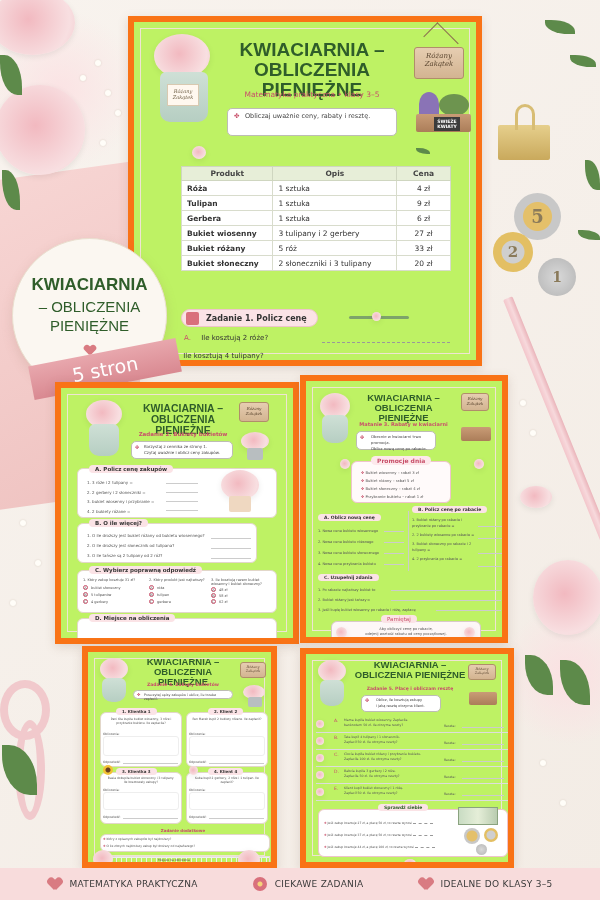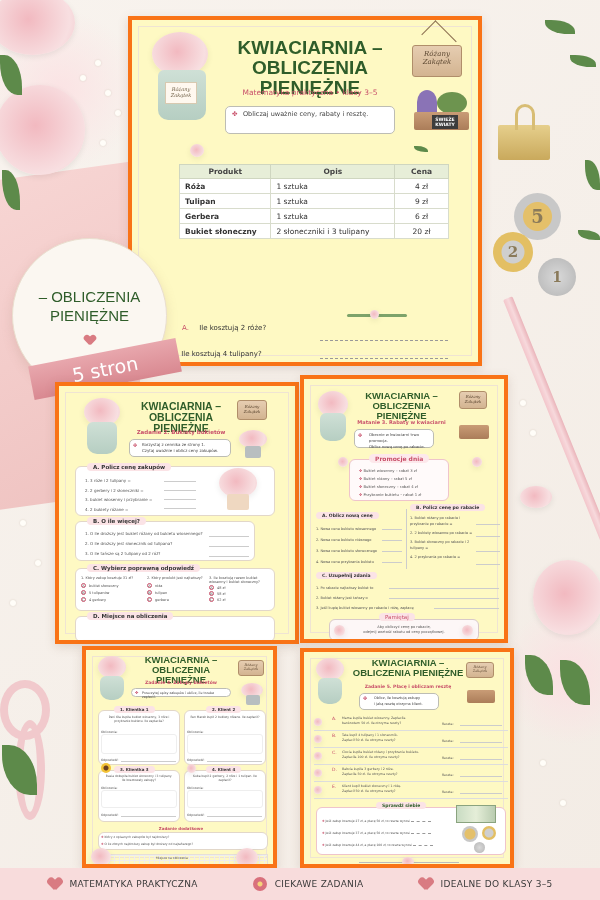--- a/index.html
+++ b/index.html
@@ -21,21 +21,21 @@
   .rose { position: absolute; border-radius: 50%;
     background: radial-gradient(circle at 45% 45%, #f2b9c0 0, #f5cfd3 40%, #f8dfe1 70%, #f2c9cd 100%);
     box-shadow: 0 2px 6px rgba(0,0,0,0.08); }
   .leaf { position: absolute; background: #5d8a4a; border-radius: 0 80% 0 80%; }
   .gyp { position: absolute; width: 6px; height: 6px; border-radius: 50%; background: #fffdf8; box-shadow: 0 0 2px #d8cfc4; }
 
   .envelope { position: absolute; left: 0; top: 170px; width: 140px; height: 330px;
     background: linear-gradient(160deg, #f7d5d3, #efc3c1); transform: skewY(-8deg); }
 
   
-  .page { position: absolute; background: #fef9c3; border: 4px solid #f97316;
+  .page { position: absolute; background: #bef264; border: 6px solid #f97316;
     box-shadow: 0 3px 10px rgba(120,90,70,0.18); overflow: hidden; }
   .page-inner { position: absolute; inset: 6px; border: 1px solid #efe4d3; }
 
   .p-title { text-align: center; line-height: 1.05; color: #2f5d2a; }
   .p-sub { text-align: center; color: #c8506a; }
   .note-box { border: 1px solid #bdbdb4; border-radius: 5px; background: #fff; color: #444; }
   .bullet { color: #c8506a; }
 
   .can { position: absolute; background: linear-gradient(#cfe0d6,#b6cec2); border-radius: 6px 6px 10px 10px; }
   .can-label { position: absolute; background: #fff8ef; border: 1px solid #d8c9b0; font-family: "DejaVu Serif", serif; font-style: italic; color: #6a5a40; text-align: center; }
@@ -165,44 +165,59 @@
             <td>Tulipan</td>
             <td>1 sztuka</td>
             <td>9 zł</td>
           </tr>
         <tr>
             <td>Gerbera</td>
             <td>1 sztuka</td>
             <td>6 zł</td>
           </tr>
         <tr>
+            <td>Bukiet wiosenny</td>
+            <td>3 tulipany i 2 gerbery</td>
+            <td>27 zł</td>
+          </tr>
+        <tr>
+            <td>Bukiet różany</td>
+            <td>5 róż</td>
+            <td>33 zł</td>
+          </tr>
+        <tr>
             <td>Bukiet słoneczny</td>
             <td>2 słoneczniki i 3 tulipany</td>
             <td>20 zł</td>
           </tr>
       </tbody>
     </table>
   </div>
 
+  <div style="position:absolute;left:47px;top:287px;height:18px;background:#fbe3e6;border:1px solid #efc4cb;border-radius:9px;padding:0 10px 0 24px;font-size:8px;font-weight:bold;color:#333;line-height:17px;">
+    <span style="position:absolute;left:4px;top:2px;width:13px;height:13px;background:#d9707c;border-radius:2px;"></span>
+    <span>Zadanie 1. Policz cenę</span>
+  </div>
   <div style="position:absolute;left:215px;top:294px;width:60px;height:3px;background:#7da36a;border-radius:2px;"></div>
   <div class="rose" style="left:238px;top:290px;width:9px;height:9px;"></div>
 
-  <div style="position:absolute;left:50px;top:304px;font-size:7px;color:#333;">
+  <div style="position:absolute;left:50px;top:312px;font-size:7px;color:#333;">
     <span class="pink" style="margin-right:8px;">A.</span>
     <span>Ile kosztują 2 róże?</span>
   </div>
   <div class="line" style="left:188px;top:320px;width:128px;border-bottom:1px dashed #999;"></div>
   <div style="position:absolute;left:32px;top:330px;font-size:7px;color:#333;">
     <span class="pink" style="margin-right:8px;">B.</span>
     <span>Ile kosztują 4 tulipany?</span>
   </div>
   <div class="line" style="left:188px;top:338px;width:128px;border-bottom:1px dashed #999;"></div>
 </div>
 
 <div class="badge-circle">
+  <div class="title-font green" style="font-size:17px;">KWIACIARNIA</div>
   <div class="green" style="font-size:15px;margin-top:3px;font-family:'Liberation Sans',sans-serif;">– OBLICZENIA</div>
   <div class="green" style="font-size:15px;margin-top:2px;font-family:'Liberation Sans',sans-serif;">PIENIĘŻNE</div>
   <div class="heart" style="margin-top:10px;transform:scale(0.8);"></div>
 </div>
 <div class="ribbon">5 stron</div>
 
 <div class="page" style="left:55px;top:382px;width:244px;height:262px;">
   <div class="page-inner"></div>
   <div class="rose" style="left:25px;top:12px;width:36px;height:28px;"></div>
   <div class="can" style="left:28px;top:36px;width:30px;height:32px;"></div>

